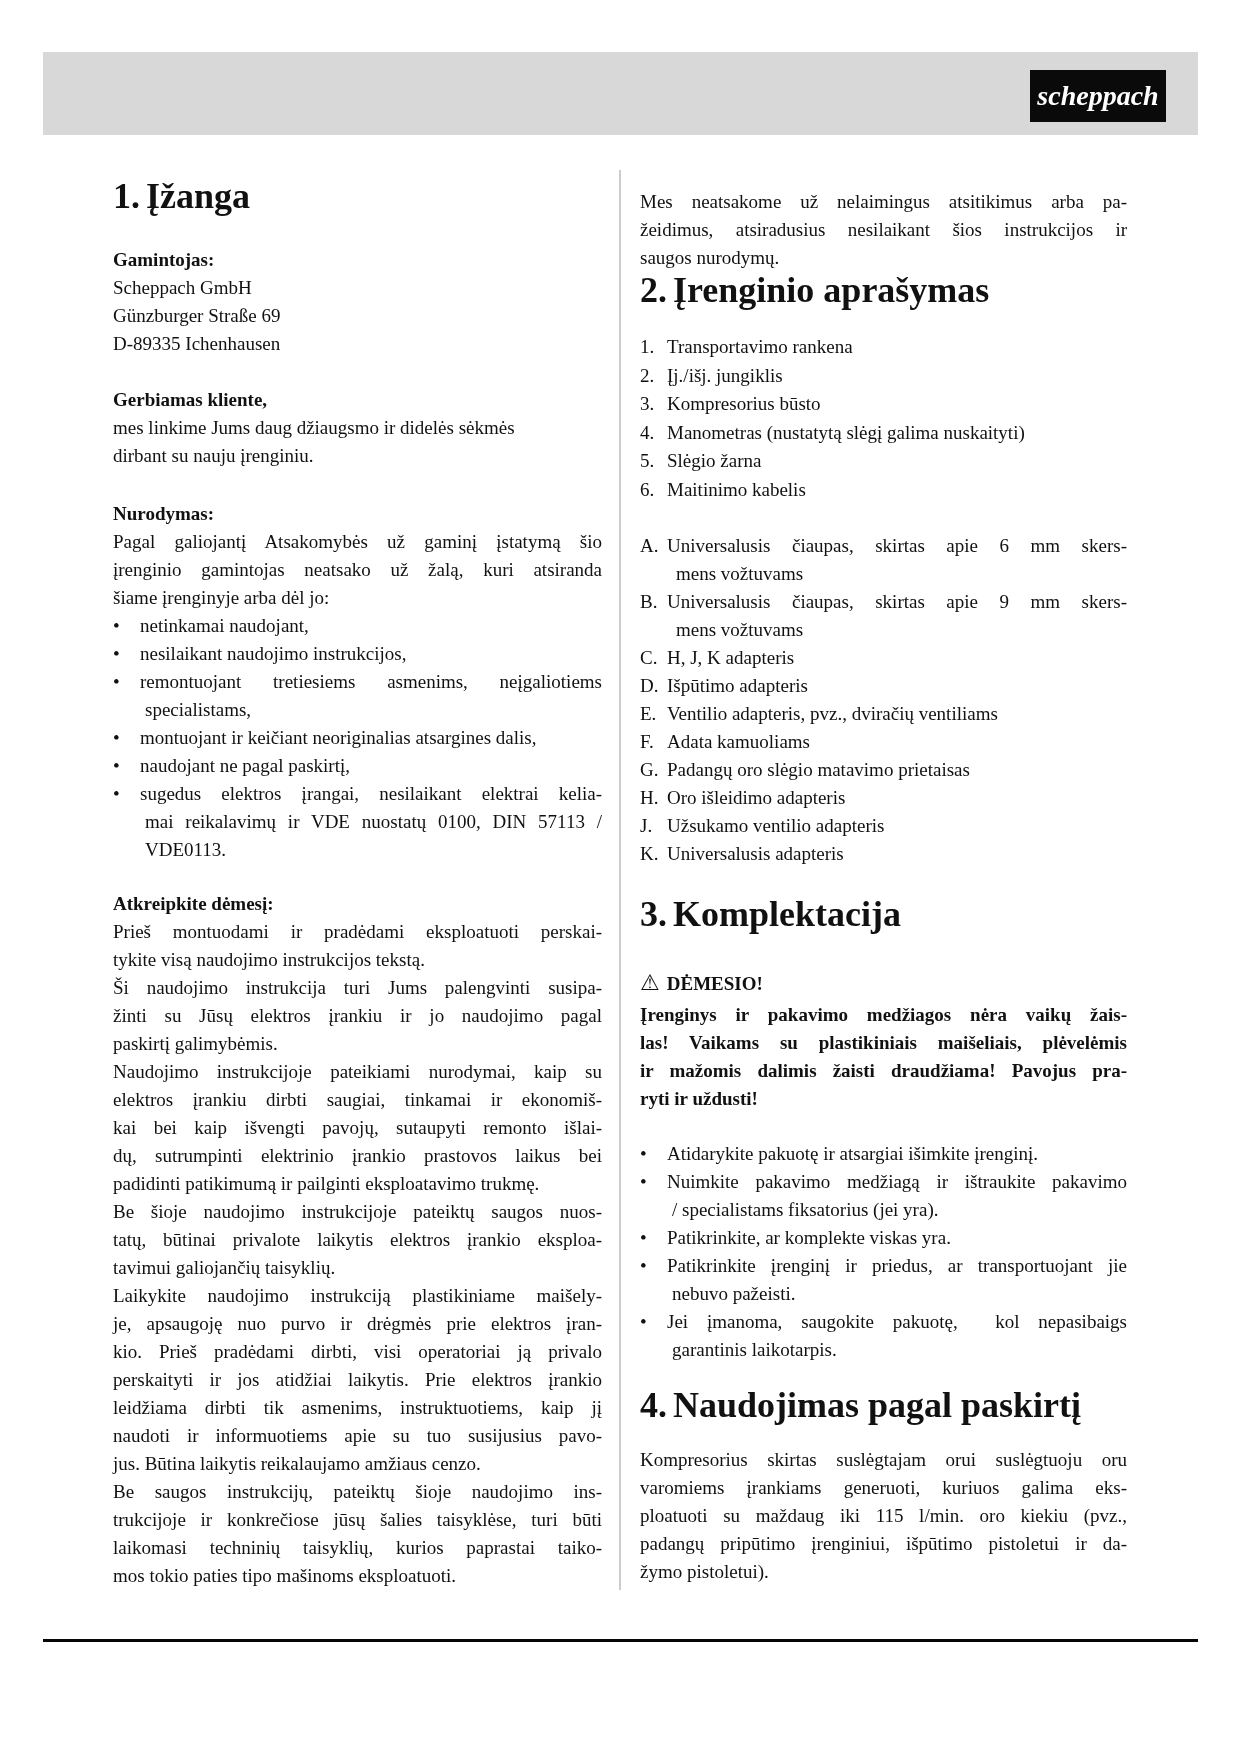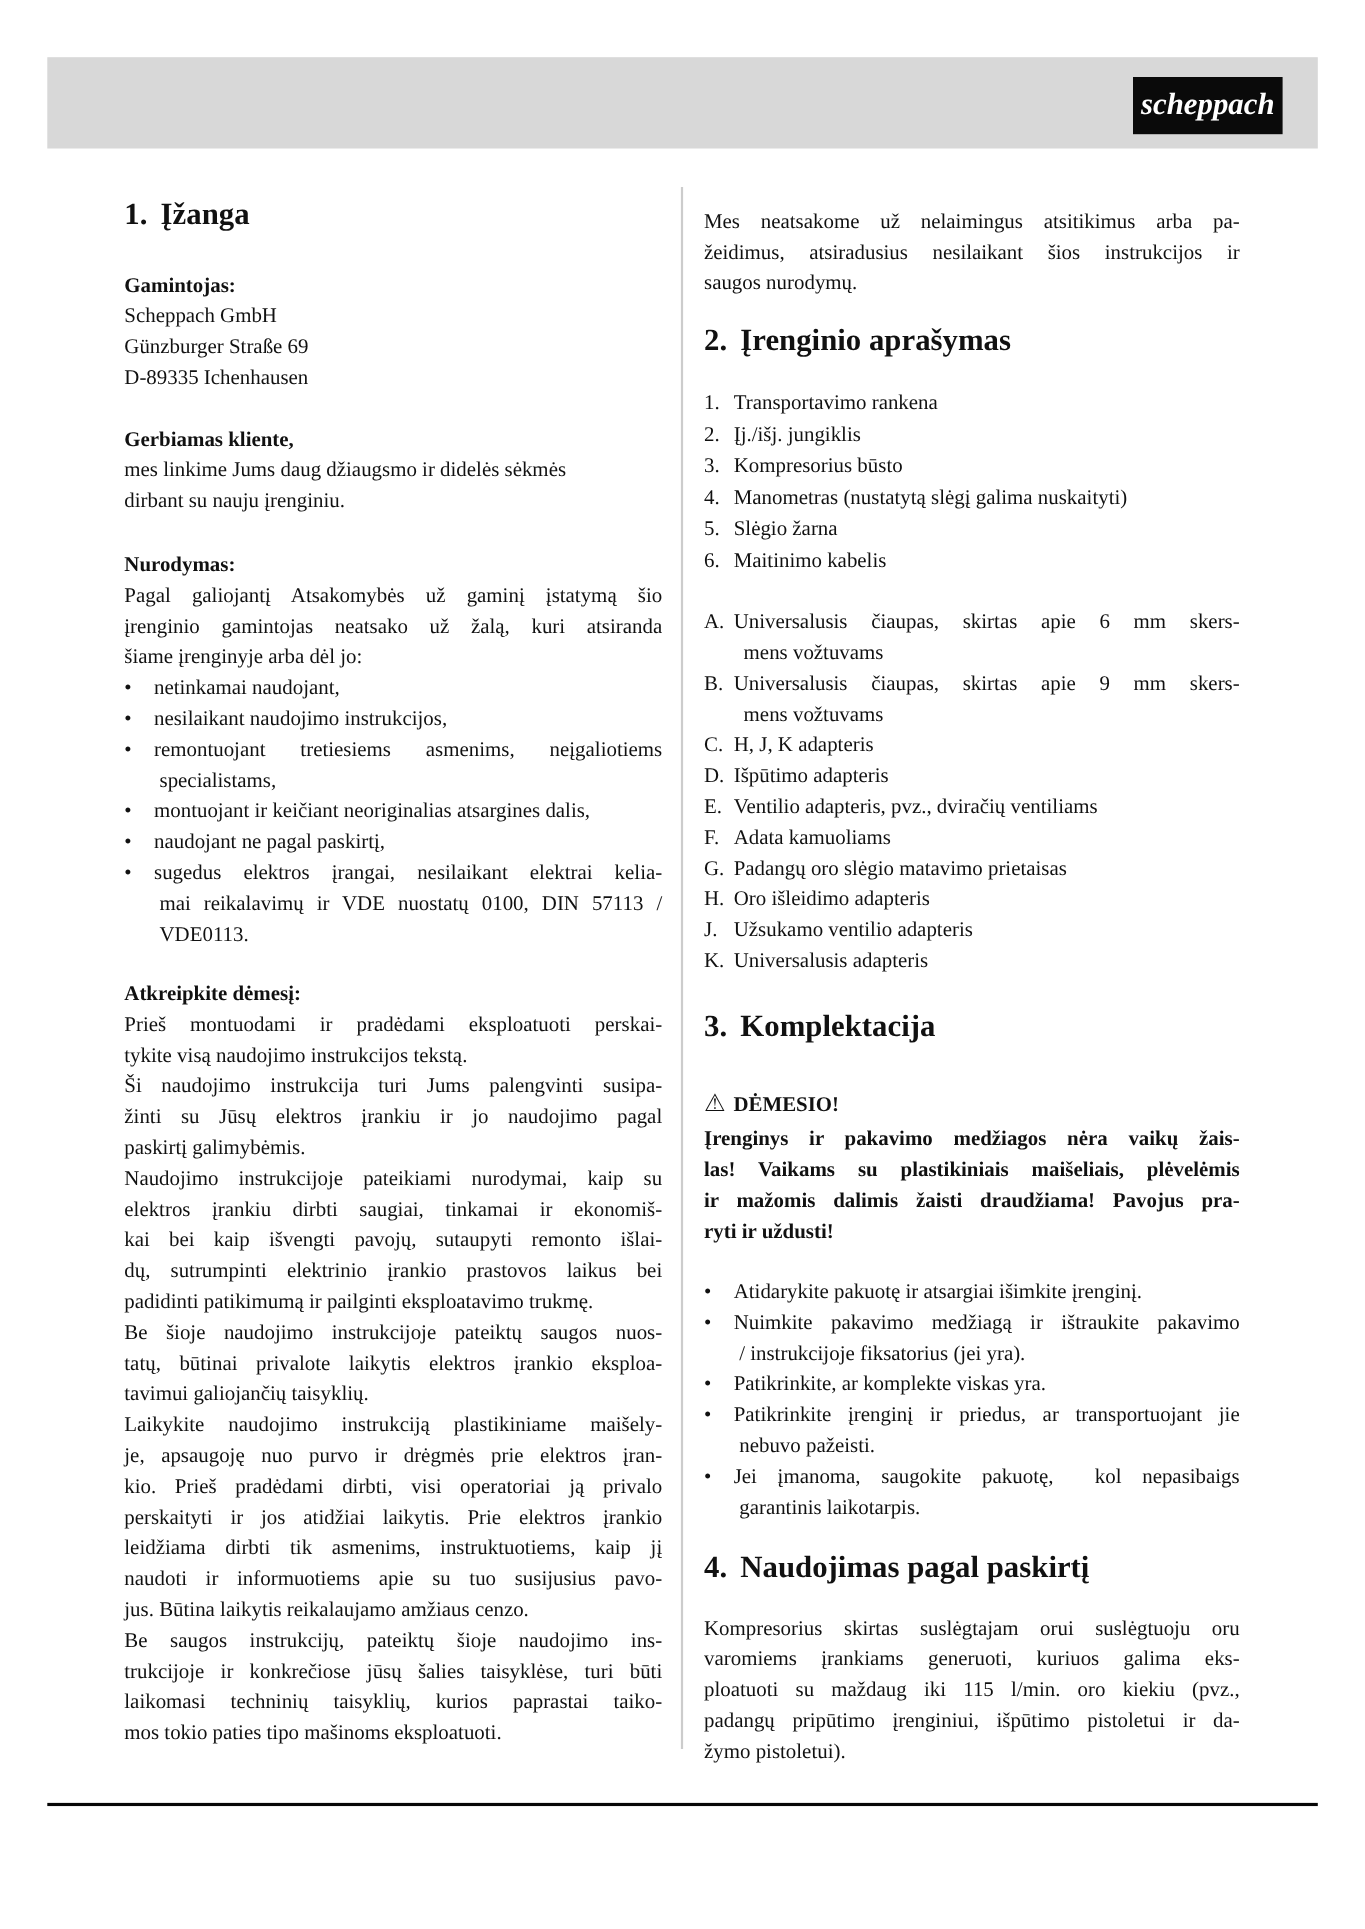--- a/index.html
+++ b/index.html
@@ -10,42 +10,42 @@
         background:var(--header_bar,#d8d8d8);}
   .logo{position:absolute;left:987px;top:18px;width:136px;height:52px;
         background:var(--logo_bg,#0a0a0a);display:flex;align-items:center;justify-content:center;}
   .logo span{color:var(--logo_text,#ffffff);font-style:italic;font-weight:bold;
         font-size:28px;letter-spacing:0px;}
   .divider{position:absolute;left:619px;top:170px;width:2px;height:1420px;
         background:var(--divider,#cccccc);}
   .col{position:absolute;font-size:19px;line-height:28px;}
   .col.left{left:113px;top:178px;width:489px;}
   .col.right{left:640px;top:188px;width:487px;}
-  .h1{font-size:28px;font-weight:bold;line-height:36px;margin:0;white-space:nowrap;}
+  .h1{font-size:36px;font-weight:bold;line-height:36px;margin:0;white-space:nowrap;}
   .h1 .num{display:inline-block;width:33px;}
   .label{font-weight:bold;line-height:28px;white-space:nowrap;}
   .ln{white-space:nowrap;line-height:28px;}
   .ln.j{text-align:justify;text-align-last:justify;}
   .li{display:flex;}
   .li .lm{flex:0 0 27px;line-height:28px;}
   .li .lt{flex:1 1 auto;min-width:0;}
   .list .ln.cont{padding-left:5px;}
   .letterlist .ln.cont{padding-left:9px;}
   .numlist .ln, .numlist .lm{line-height:28.5px;}
   .warn{font-weight:bold;line-height:30px;white-space:nowrap;}
   .warn .warn-icon{font-size:22px;margin-right:7px;font-weight:normal;}
   .bold-block .ln{font-weight:bold;}
   .footer-bar{position:absolute;left:43px;top:1639px;width:1155px;height:62px;
         background:var(--footer_bar,#060606);color:var(--footer_text,#ffffff);text-align:right;}
   .footer-bar .site{position:absolute;left:0;right:0;top:0;bottom:0;display:flex;
         align-items:center;justify-content:center;font-weight:bold;font-size:20px;}
   .footer-bar .pageno{position:absolute;right:66px;top:0;bottom:0;display:flex;
         align-items:center;font-size:15px;}
   .footer-bar .pageno .sep{margin:0 8px;font-weight:300;}
-  .mt2{margin-top:2px;}.mt16{margin-top:28px;}.mt20{margin-top:20px;}.mt23{margin-top:23px;}
+  .mt2{margin-top:2px;}.mt16{margin-top:28px;}.mt20{}.mt23{margin-top:23px;}
   .mt24{margin-top:36px;}.mt25{margin-top:25px;}.mt26{margin-top:26px;}.mt27{margin-top:27px;}
   .mt28{margin-top:28px;}.mt30{margin-top:30px;}.mt32{margin-top:32px;}
 </style>
 </head>
 <body>
 
 <div class="page">
 
   <div class="header-bar">
     <div class="logo">
@@ -277,21 +277,21 @@
         <div class="li">
           <span class="lm">•</span>
           <div class="lt">
             <div class="ln">Atidarykite pakuotę ir atsargiai išimkite įrenginį.</div>
           </div>
         </div>
         <div class="li">
           <span class="lm">•</span>
           <div class="lt">
             <div class="ln j">Nuimkite pakavimo medžiagą ir ištraukite pakavimo</div>
-            <div class="ln cont">/ instrukcijoje fiksatorius (jei yra).</div>
+            <div class="ln cont">/ specialistams fiksatorius (jei yra).</div>
           </div>
         </div>
         <div class="li">
           <span class="lm">•</span>
           <div class="lt">
             <div class="ln">Patikrinkite, ar komplekte viskas yra.</div>
           </div>
         </div>
         <div class="li">
           <span class="lm">•</span>

